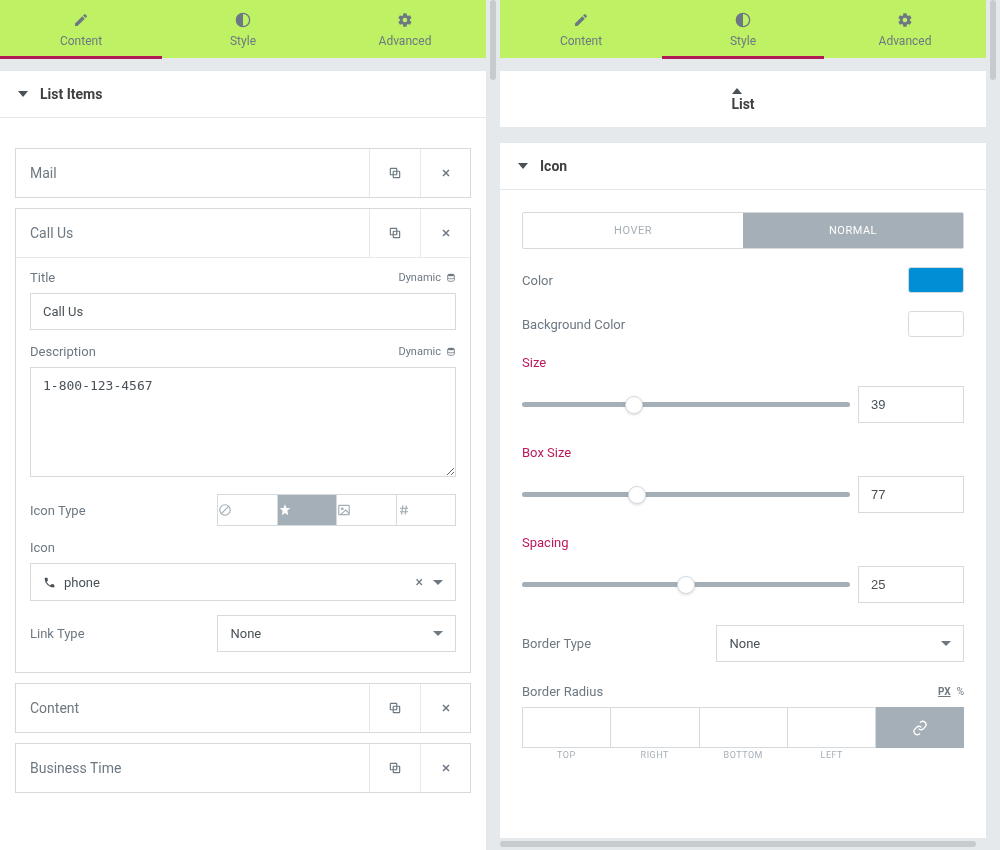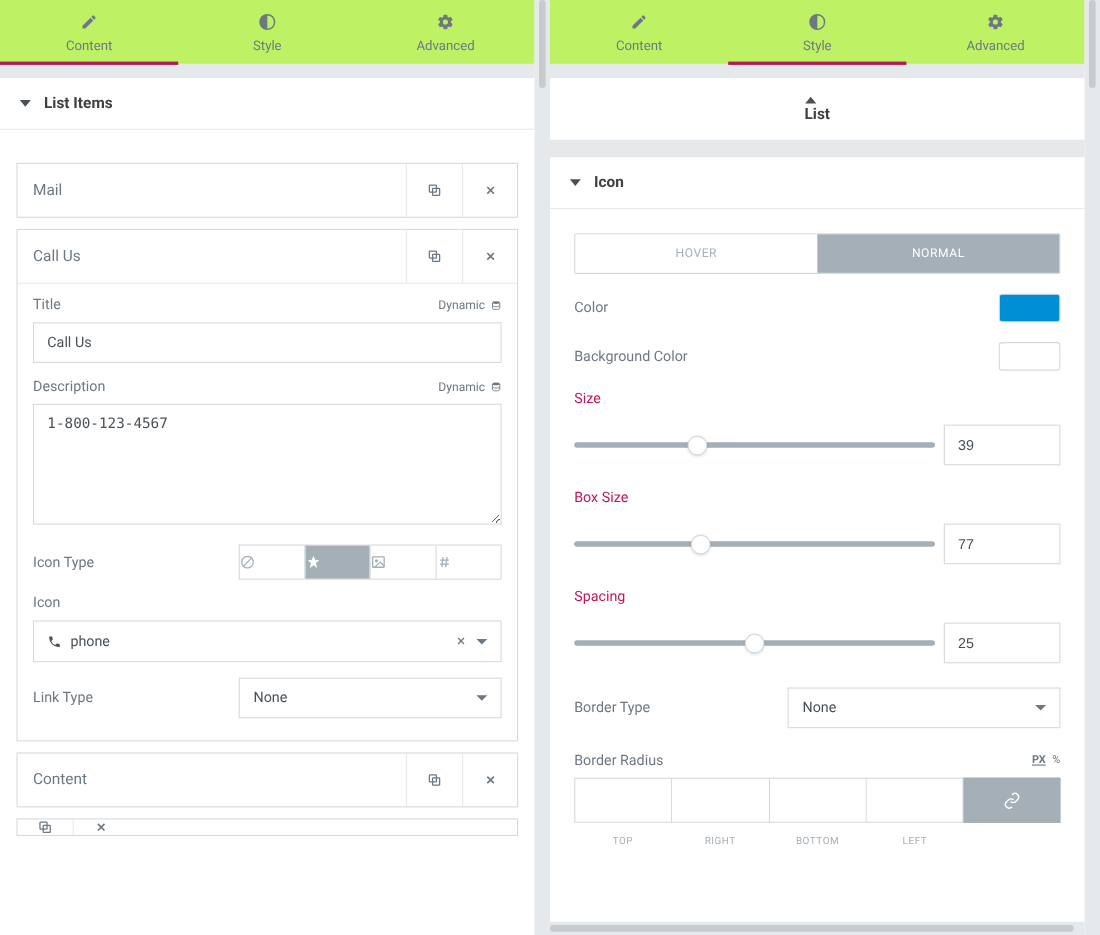--- a/index.html
+++ b/index.html
@@ -61,21 +61,21 @@
 .slider-label { color: #be185d; font-size: 13px; margin-bottom: 16px; }
 .slider-wrap { display: flex; align-items: center; gap: 8px; }
 .slider-track { flex: 1; height: 5px; background: #a4afb7; border-radius: 3px; position: relative; cursor: pointer; }
 .slider-thumb { position: absolute; top: 50%; transform: translate(-50%, -50%); width: 18px; height: 18px; background: #fff; border: 1px solid #d5dadf; border-radius: 50%; box-shadow: 0 1px 3px rgba(0,0,0,0.15); }
 .slider-input { width: 106px; border: 1px solid #d5dadf; padding: 10px 12px; font-size: 13px; color: #495157; }
 
 .dim-row { display: flex; margin-top: 8px; }
 .dim-row input { flex: 1; width: 0; border: 1px solid #d5dadf; padding: 12px 4px; text-align: center; font-size: 13px; color: #495157; }
 .dim-row input + input { border-left: none; }
 .dim-link { width: 88px; background: #a4afb7; display: flex; align-items: center; justify-content: center; color: #fff; cursor: pointer; border: 1px solid #a4afb7; }
-.dim-labels { display: flex; margin-top: 12px; }
+.dim-labels { display: flex; margin-top: 2px; }
 .dim-labels span { flex: 1; text-align: center; font-size: 9px; color: #a4afb7; letter-spacing: 0.5px; }
 .dim-labels .spacer { width: 88px; flex: none; }
 .units { font-size: 10px; color: #6d7882; display: flex; gap: 6px; }
 .units .active { font-weight: 700; text-decoration: underline; }
 
 .right-scroll { flex: 1; overflow: hidden; }
 .bottom-scrollbar { height: 12px; background: #e6e9ec; display: flex; align-items: center; }
 .bottom-thumb { height: 6px; flex: 1; margin: 0 10px 0 0; background: #c8cbce; border-radius: 3px; }
 
 svg { display: block; }
@@ -247,20 +247,21 @@
         <div class="repeater-action">
           <svg width="12" height="12" viewBox="0 0 24 24">
               <path d="M18 6L6 18M6 6l12 12" stroke="#6d7882" stroke-width="3"></path>
             </svg>
         </div>
       </div>
     </div>
 
     <div class="repeater-item">
       <div class="repeater-head">
+        <div class="repeater-title">Business Time</div>
         <div class="repeater-action">
           <svg width="14" height="14" viewBox="0 0 24 24" fill="none" stroke="#6d7882" stroke-width="2">
               <rect x="9" y="9" width="11" height="11" rx="1"></rect>
               <rect x="4" y="4" width="11" height="11" rx="1"></rect>
             </svg>
         </div>
         <div class="repeater-action">
           <svg width="12" height="12" viewBox="0 0 24 24">
               <path d="M18 6L6 18M6 6l12 12" stroke="#6d7882" stroke-width="3"></path>
             </svg>

